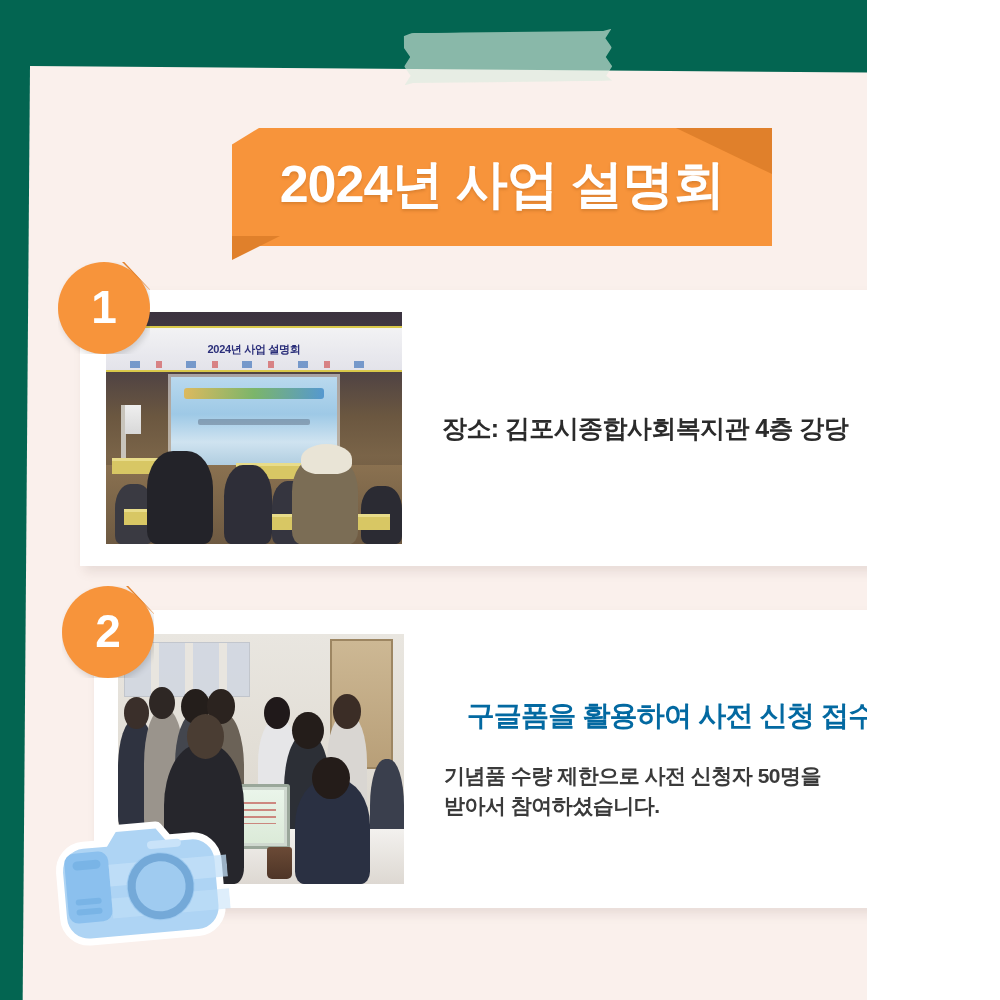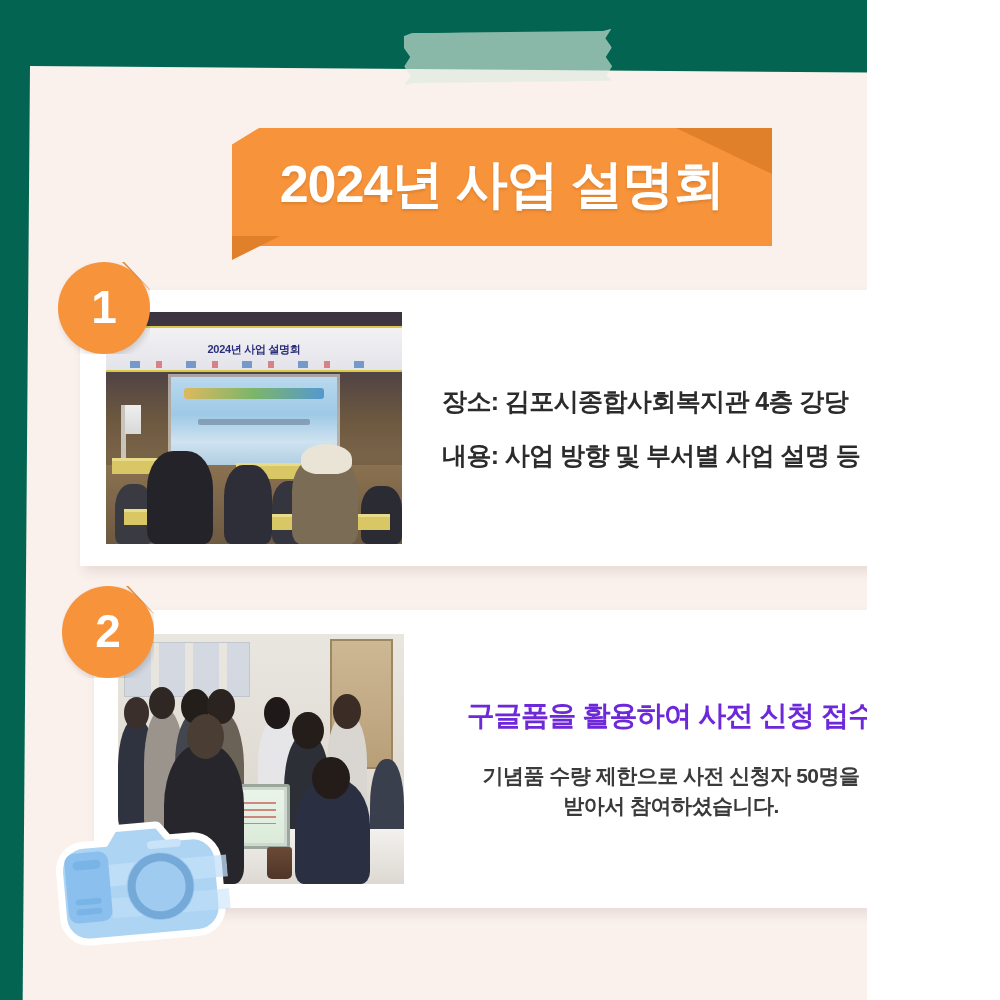--- a/index.html
+++ b/index.html
@@ -224,26 +224,26 @@
   
   .card-text{ flex:1; padding-left:40px; padding-right:22px; }
 
   .line-1{
     color:#2b2b2b; font-size:25px; font-weight:bold;
     letter-spacing:-0.6px; line-height:1.2;
   }
   .info-line + .info-line{ margin-top:24px; }
 
   #card2-heading{
-    color:#6d28d9; font-size:28px; font-weight:bold;
+    color:#0369a1; font-size:28px; font-weight:bold;
     letter-spacing:-0.8px; margin-bottom:26px; text-align:center;
   }
   #card2-body{
     color:#3a3a3a; font-size:21px; font-weight:bold;
-    letter-spacing:-0.5px; line-height:1.45;text-align:center;
+    letter-spacing:-0.5px; line-height:1.45;
   }
 
   
   #camera-sticker{
     position:absolute;
     left:52px; top:818px;
     width:176px; height:124px;
     transform:rotate(-5deg);
     z-index:8;
   }
@@ -292,21 +292,20 @@
         <div class="ph1-person ph1-p6"></div>
         <div class="ph1-table ph1-t3"></div>
         <div class="ph1-table ph1-t4"></div>
         <div class="ph1-person ph1-p2"></div>
         <div class="ph1-person ph1-p5"></div>
         <div class="ph1-hat"></div>
       </div>
 
       <div class="card-text">
         <div class="line-1 info-line">장소: 김포시종합사회복지관 4층 강당</div>
-        <div class="line-1 info-line">내용: 사업 방향 및 부서별 사업 설명 등</div>
       </div>
 
     </div>
   </div>
 
   <div class="step-badge" id="badge-2">
     <span class="badge-num">2</span>
   </div>
 
   <div class="content-card" id="card-2">

